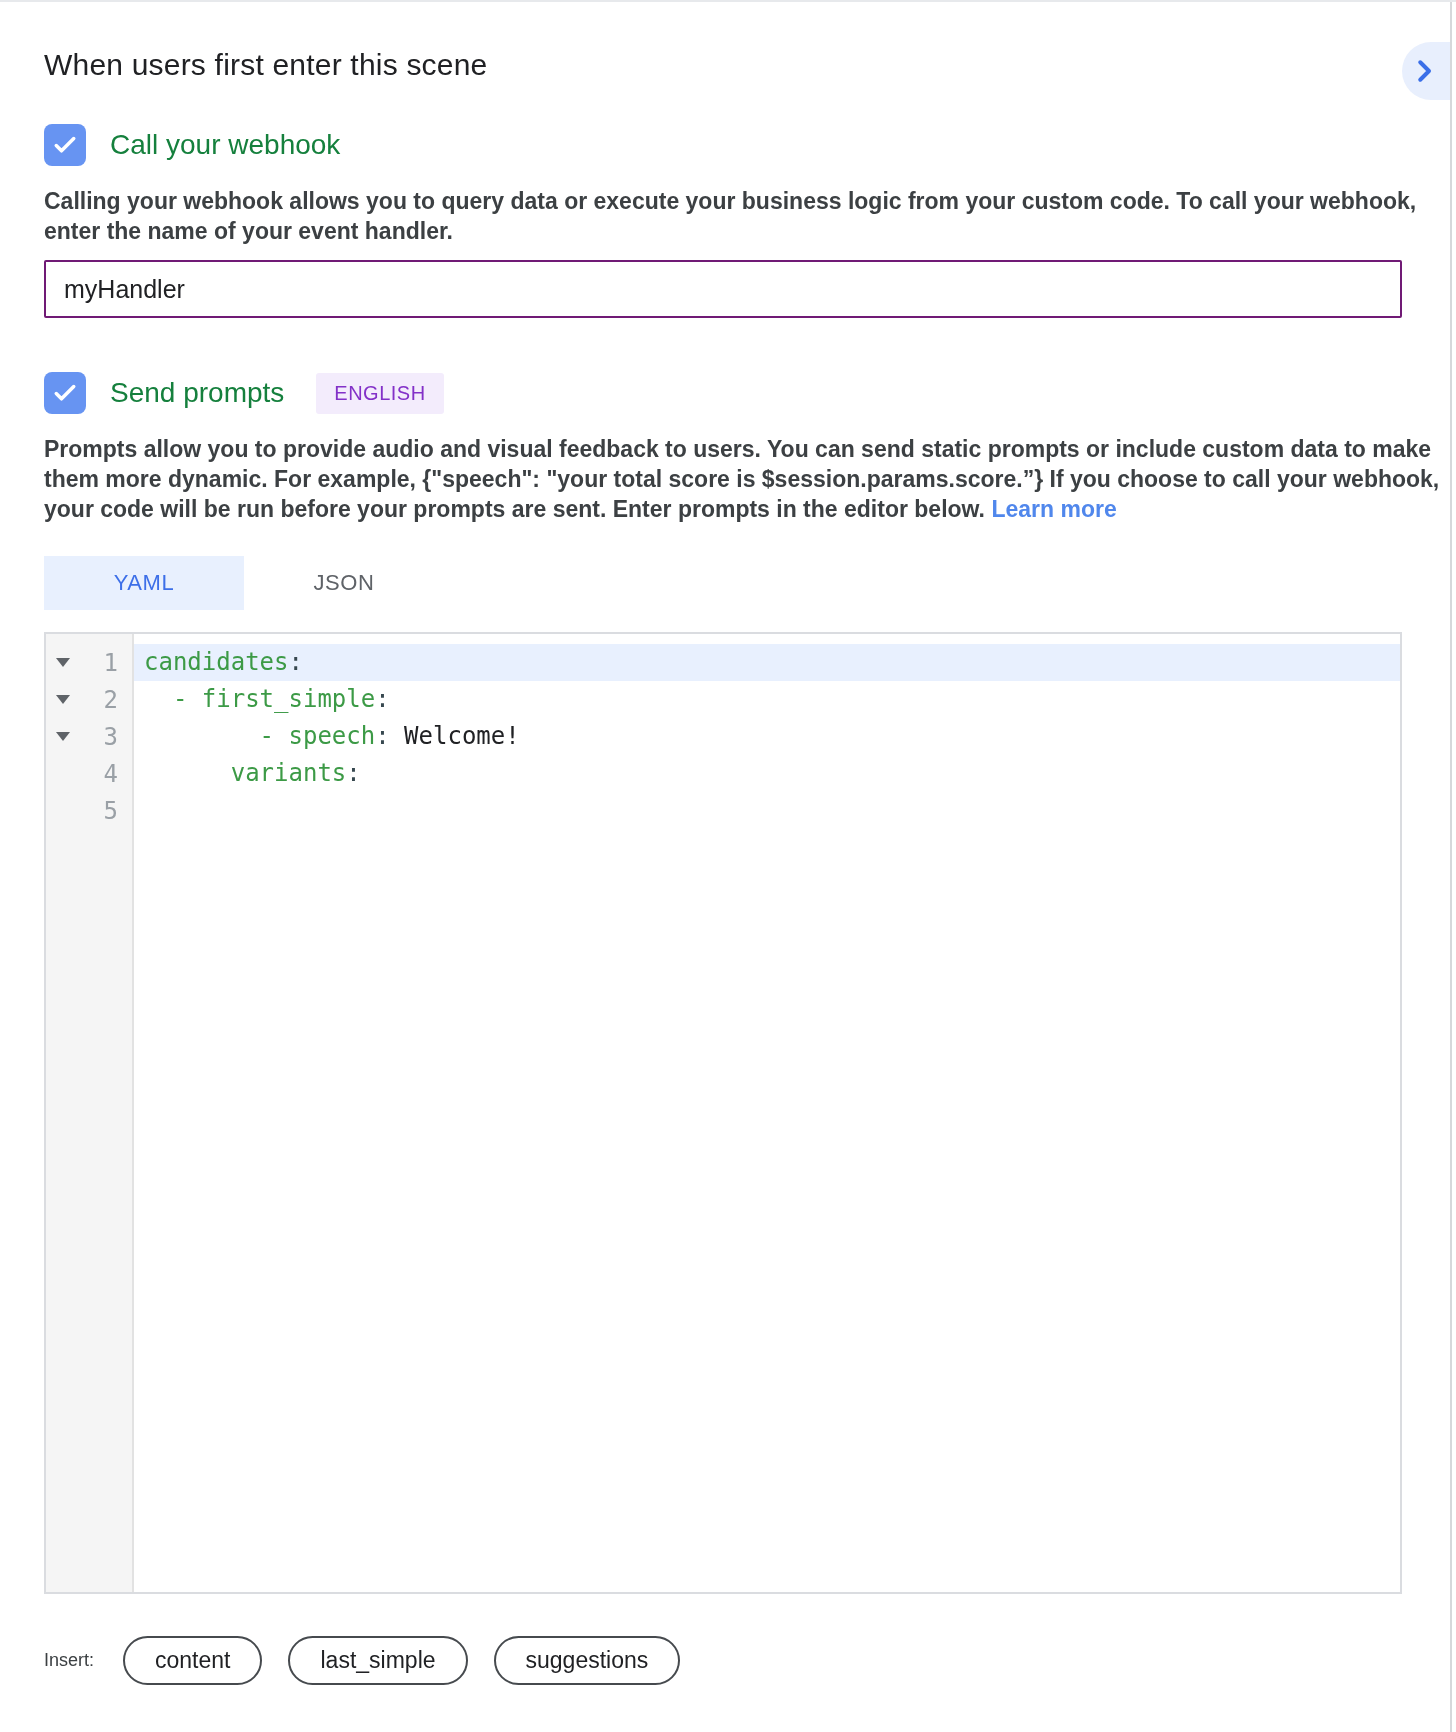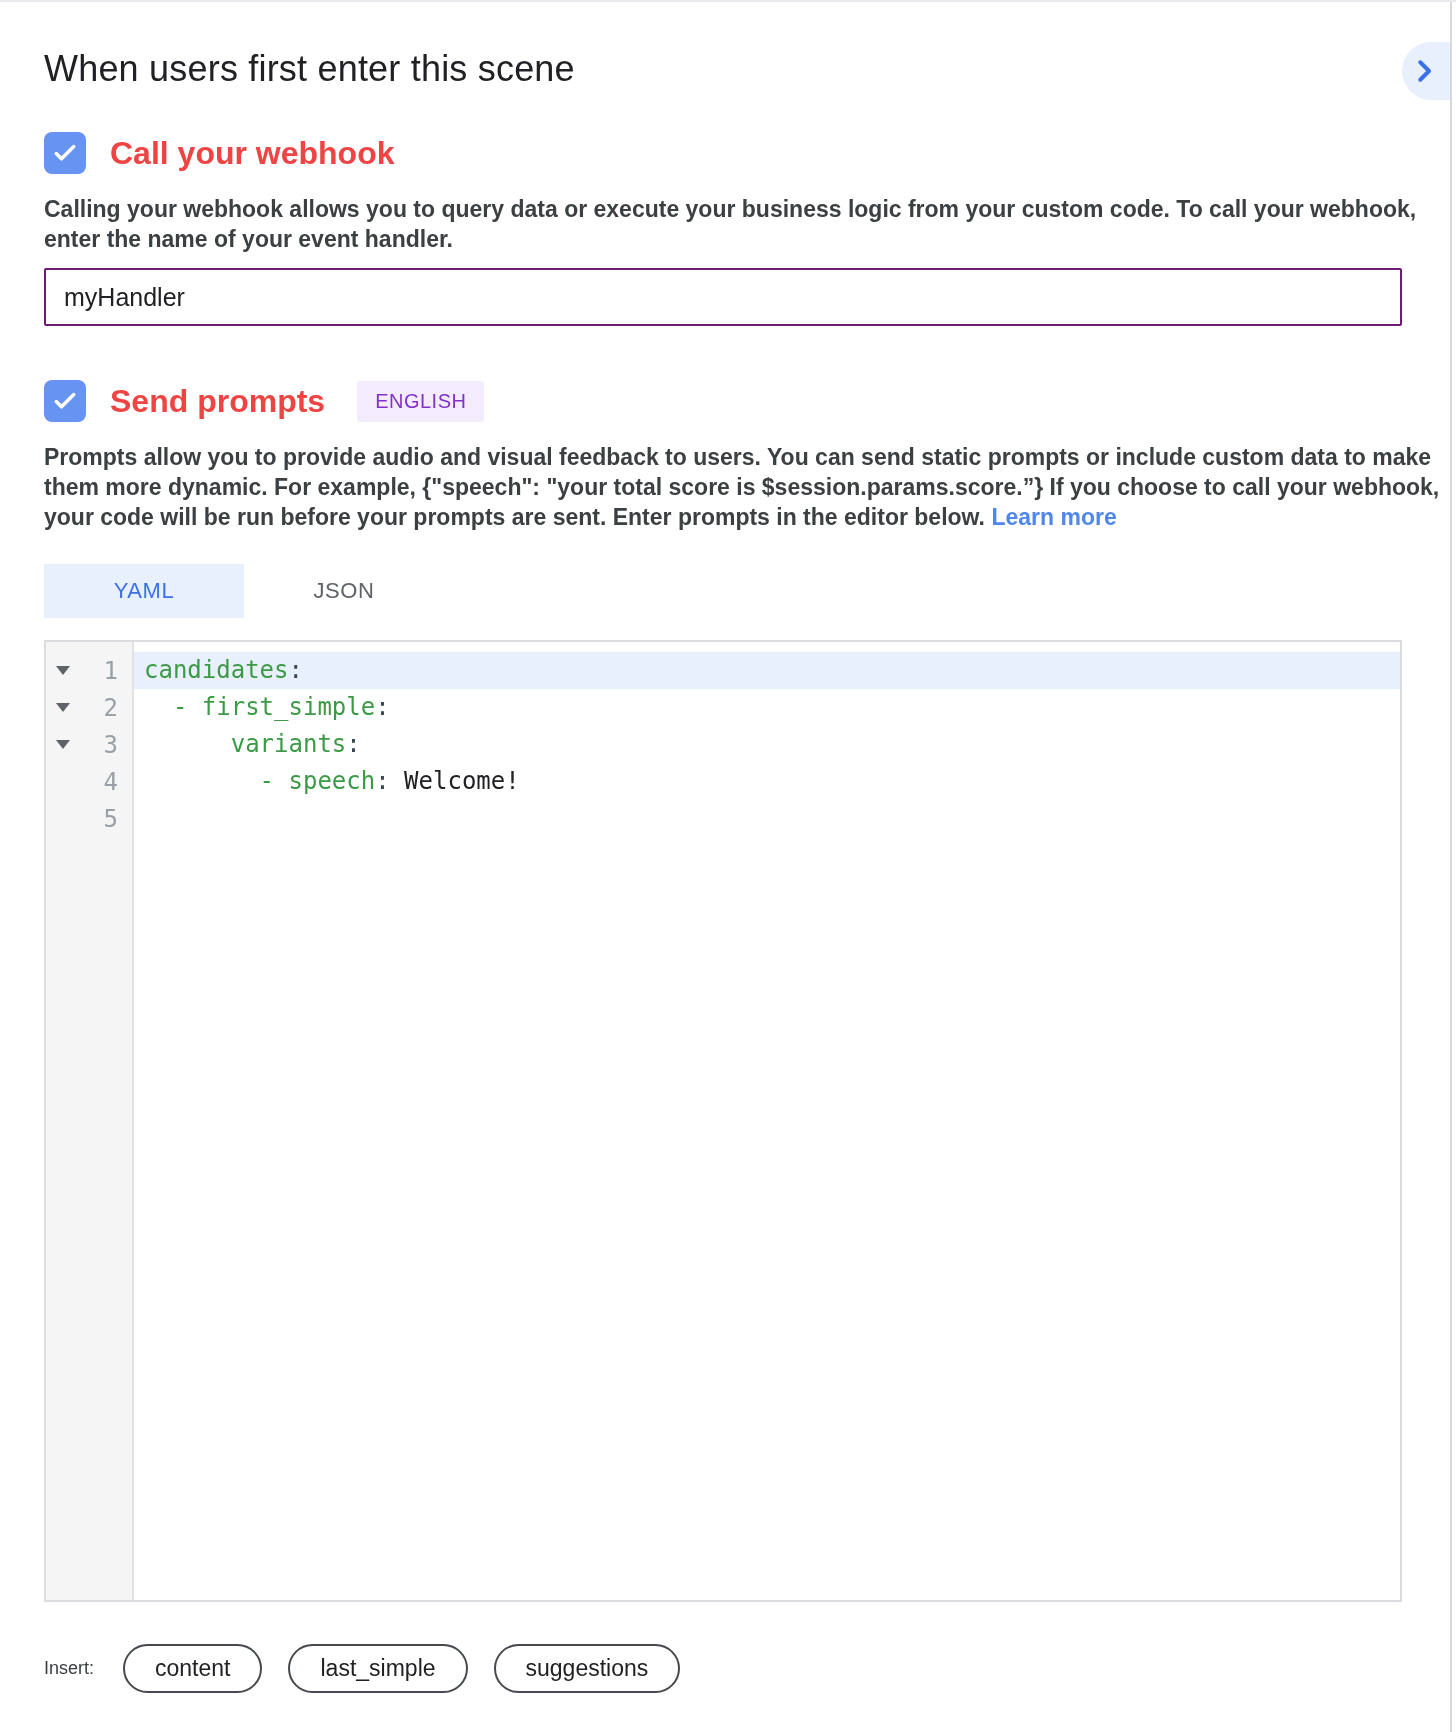--- a/index.html
+++ b/index.html
@@ -26,32 +26,32 @@
   .collapse-btn {
     position: absolute; top: 40px; right: 6px;
     width: 48px; height: 58px;
     background: #e8effd; border: none;
     border-radius: 29px 0 0 29px;
     display: flex; align-items: center; justify-content: center;
     cursor: pointer; padding: 0 4px 0 0;
   }
 
   .page-title {
-    font-size: 36px; font-weight: 400; color: #202124;
+    font-size: 30px; font-weight: 400; color: #202124;
     margin: 0; letter-spacing: 0.2px;
   }
 
   .check-row { display: flex; align-items: center; gap: 24px; margin-top: 42px; }
   .checkbox {
     width: 42px; height: 42px; border-radius: 8px;
     background: #6794f2; flex: 0 0 auto;
     display: flex; align-items: center; justify-content: center;
     cursor: pointer;
   }
-  .check-label { font-size: 32px; font-weight: 700; color: #ef4444; }
+  .check-label { font-size: 28px; font-weight: 400; color: #15803d; }
 
   .lang-badge {
     background: #f3ecfc; color: #8331c8;
     font-size: 20px; font-weight: 500; letter-spacing: 0.5px;
     padding: 9px 18px; border-radius: 3px; margin-left: 8px;
   }
 
   .section-desc { margin-top: 20px; font-size: 23px; line-height: 30px; color: #3c4043; }
   .desc-line { white-space: nowrap; font-weight: bold; }
   .link { color: #5087ec; text-decoration: none; cursor: pointer; }
@@ -196,22 +196,22 @@
               <span class="line-num">4</span>
             </div>
             <div class="gutter-row">
               <span class="fold-spacer"></span>
               <span class="line-num">5</span>
             </div>
           </div>
         <div class="code">
             <div class="code-line active"><span class="tok-k">candidates</span><span class="tok-p">:</span></div>
             <div class="code-line"><span class="tok-p">  </span><span class="tok-d">- </span><span class="tok-k">first_simple</span><span class="tok-p">:</span></div>
+            <div class="code-line"><span class="tok-p">        </span><span class="tok-d">- </span><span class="tok-k">speech</span><span class="tok-p">:</span><span class="tok-v"> Welcome!</span></div>
             <div class="code-line"><span class="tok-p">      </span><span class="tok-k">variants</span><span class="tok-p">:</span></div>
-            <div class="code-line"><span class="tok-p">        </span><span class="tok-d">- </span><span class="tok-k">speech</span><span class="tok-p">:</span><span class="tok-v"> Welcome!</span></div>
             <div class="code-line"></div>
           </div>
       </div>
     </div>
 
     <div class="insert-bar">
       <span class="insert-label">Insert:</span>
       <button class="pill-btn">content</button>
       <button class="pill-btn">last_simple</button>
       <button class="pill-btn">suggestions</button>

